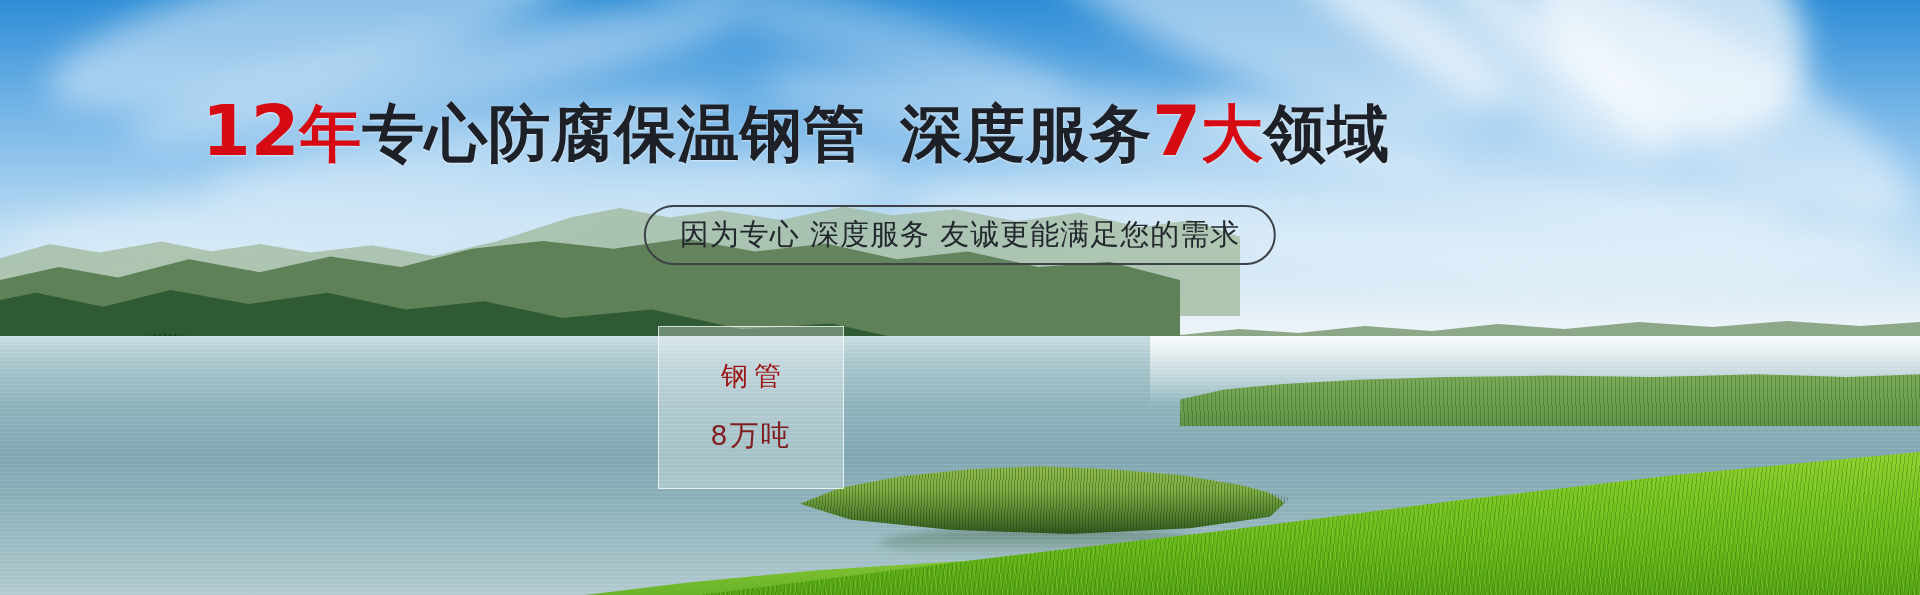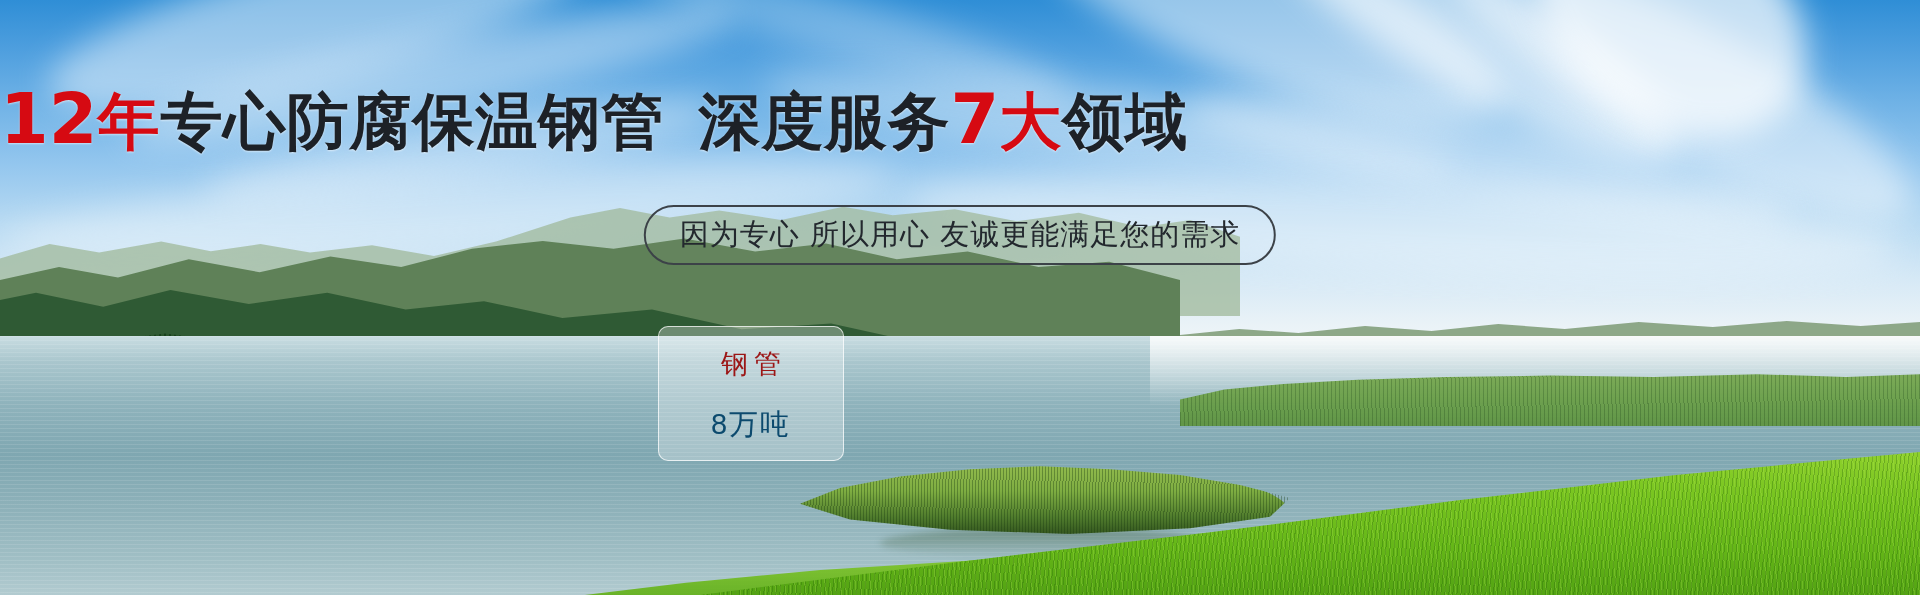--- a/index.html
+++ b/index.html
@@ -218,26 +218,26 @@
     background: linear-gradient(to bottom, #7cc422, #5fae15);
     clip-path: polygon(100% 0%, 100% 100%, 0% 100%, 30% 60%, 62% 26%);
     opacity: .9;
   }
 
   
   .headline {
     position: absolute;
     left: 0; top: 86px;
     width: 1592px;
-    text-align: left;
+    text-align: center;
     white-space: nowrap;
     font-family: "DejaVu Sans", "Liberation Sans", sans-serif;
     font-weight: bold;
     font-size: 62px;
-    line-height: 66px;
+    line-height: 90px;
     letter-spacing: 1px;
     color: #20242a;
     text-shadow: 0 1px 2px rgba(255,255,255,.55);
   }
   .headline .num {
     font-size: 70px;
     letter-spacing: 0px;
   }
   .hl-red { color: #d60a12; }
   .hl-dark { color: #1d2127; }
@@ -265,45 +265,45 @@
   
   .cards {
     position: absolute;
     left: 658px;
     top: 326px;
     display: flex;
     gap: 22px;
   }
   .card {
     width: 186px;
-    height: 135px;
-    border-radius: 10px;
+    height: 163px;
+    border-radius: 0;
     background: rgba(255,255,255,0.30);
     border: 1px solid rgba(255,255,255,0.72);
     box-sizing: border-box;
     display: flex;
     flex-direction: column;
     align-items: center;
     justify-content: center;
-    font-family: Liberation Sans, sans-serif;
+    font-family: Liberation Mono, monospace;
     color: #9c1616;
   }
   .card-title {
     font-size: 27px;
     line-height: 34px;
     letter-spacing: 6px;
     text-indent: 6px;
     margin-bottom: 14px;
     color: #9c1616;
   }
   .card-value {
     font-size: 29px;
     line-height: 34px;
     letter-spacing: 2px;
-    color: #0c4a6e;
+    color: #7f1d1d;
     margin-top: 12px;
   }
   .card-value sup {
     font-size: .62em;
     vertical-align: super;
     line-height: 0;
   }
 </style>
 </head>
 <body>
@@ -347,21 +347,21 @@
 
   <div class="fg-grass-left"></div>
   <div class="fg-grass">
     <div class="fg-grass-tex"></div>
   </div>
 
   <div class="headline">
     <span class="hl-red num">12</span><span class="hl-red">年</span><span class="hl-dark">专心防腐保温钢管</span><span class="hl-gap"></span><span class="hl-dark">深度服务</span><span class="hl-red num">7</span><span class="hl-red">大</span><span class="hl-dark">领域</span>
   </div>
 
-  <div class="pill">因为专心 所以用心  友诚更能满足您的需求</div>
+  <div class="pill">因为专心 深度服务  友诚更能满足您的需求</div>
 
   <div class="cards">
 
     <div class="card">
       <div class="card-title">钢管</div>
       <div class="card-value"><span>8万吨</span></div>
     </div>
 
 
 

